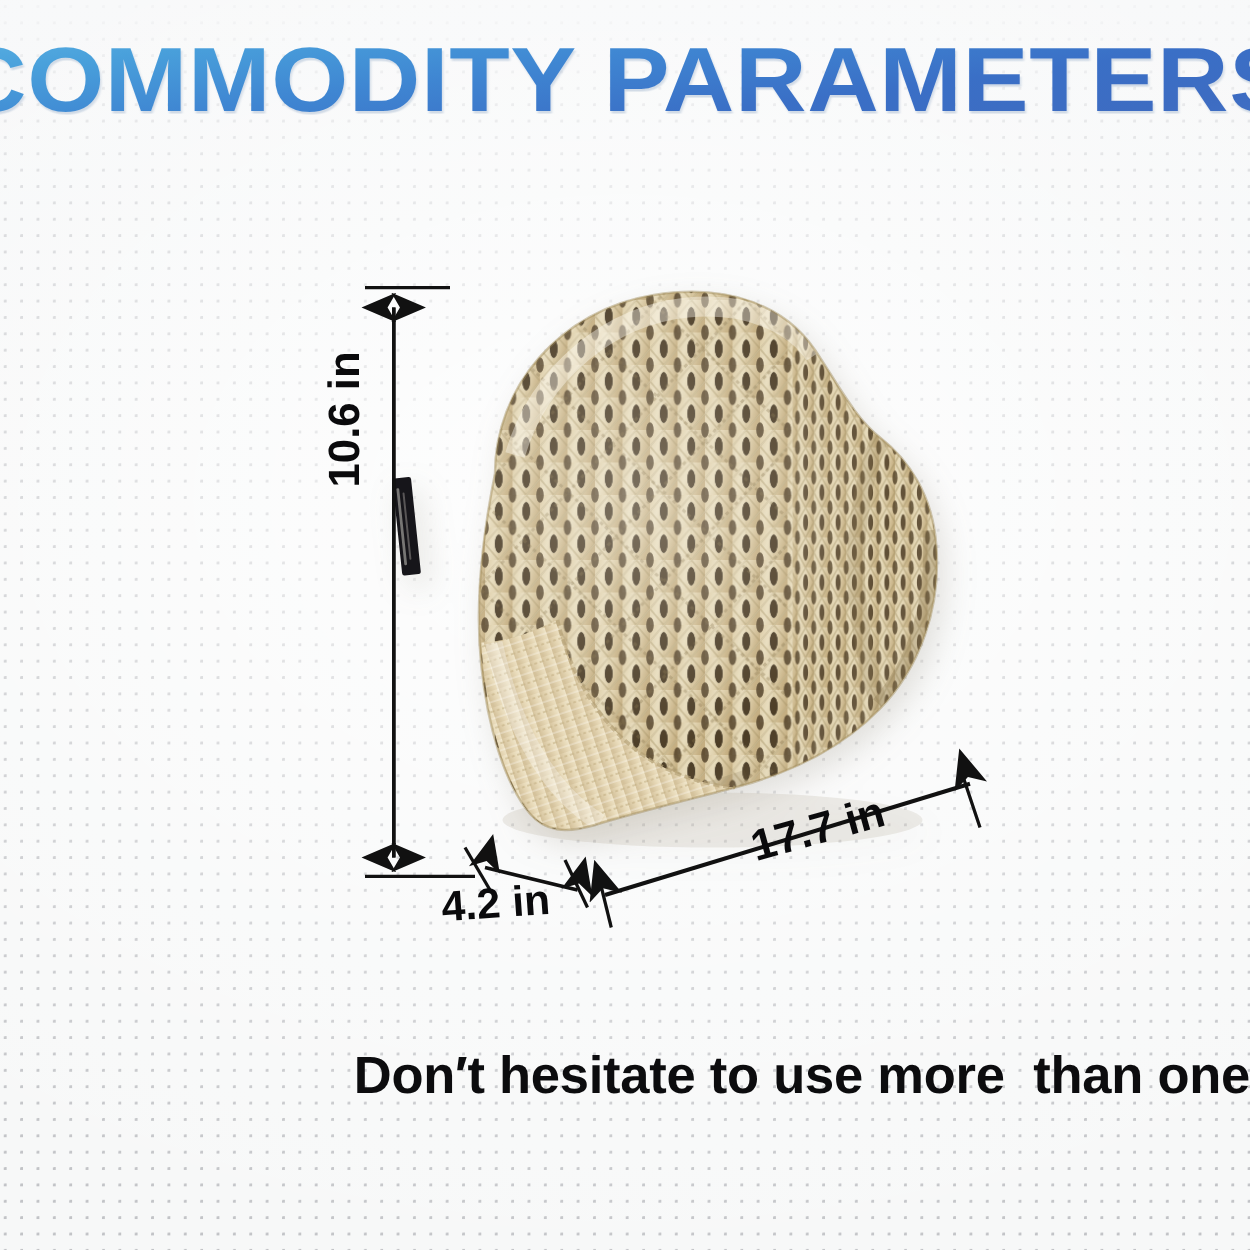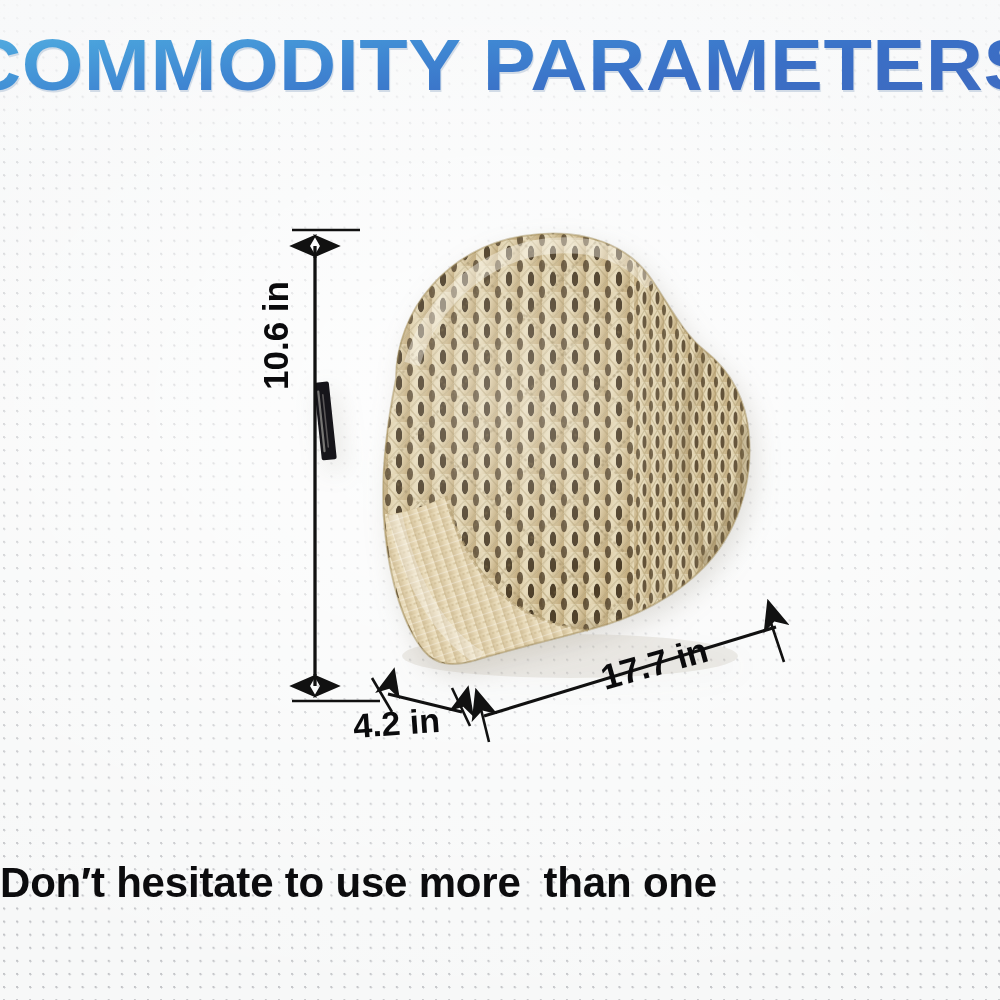--- a/index.html
+++ b/index.html
@@ -68,23 +68,23 @@
     background-clip: text;
     color: transparent;
     -webkit-text-fill-color: transparent;
     filter: drop-shadow(1.5px 2px 0.6px rgba(120,150,185,0.30));
   }
 
   
   #tagline {
     position: absolute;
     left: 0;
-    top: 859px;
+    top: 836px;
     width: 1000px;
-    text-align: left;
+    text-align: right;
     font-family: "Liberation Sans Narrow", "Liberation Sans", sans-serif;
     font-weight: 700;
     font-size: 42px;
     letter-spacing: -0.2px;
     color: #0c0c0e;
     white-space: pre;
     transform: scaleX(1.0);
   }
 
   

